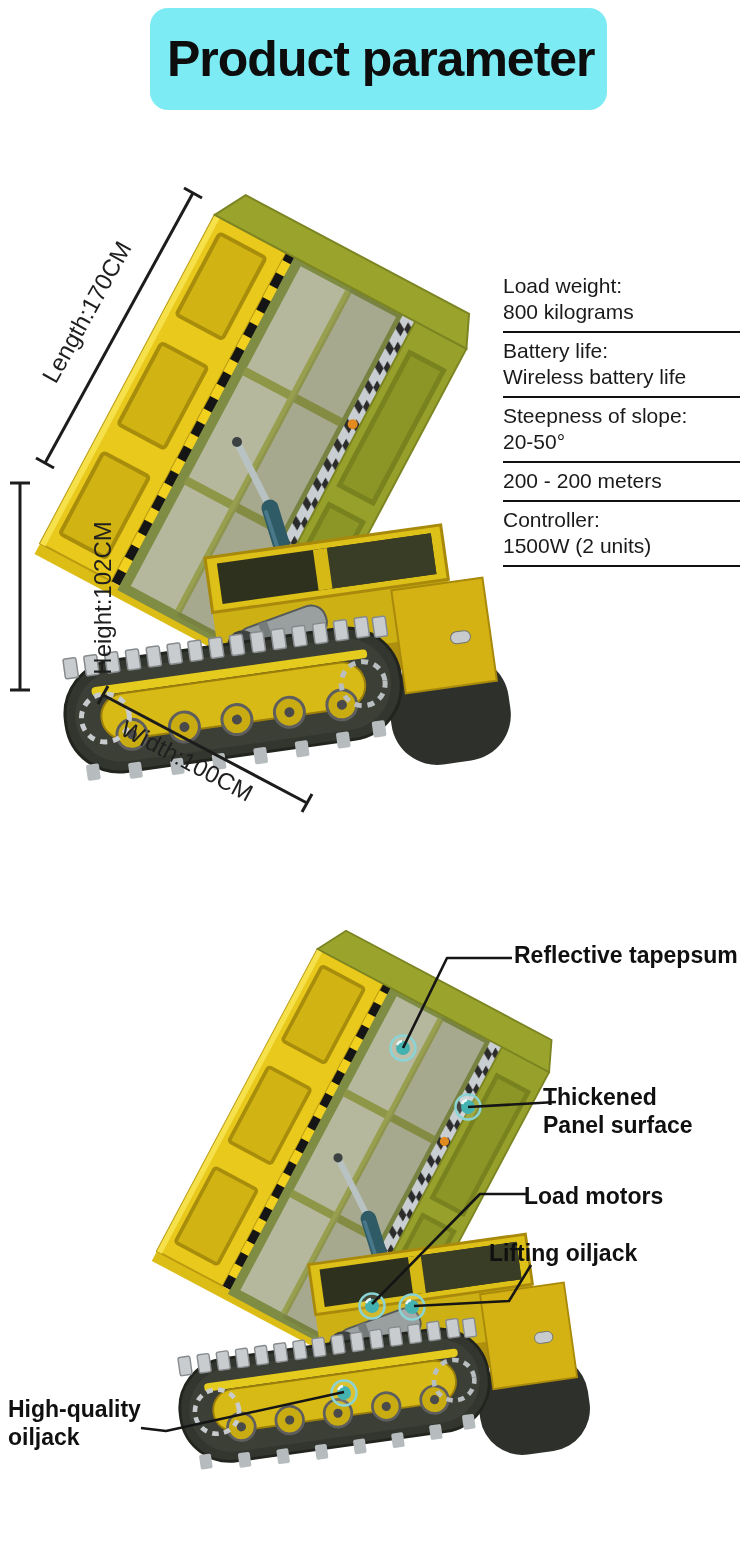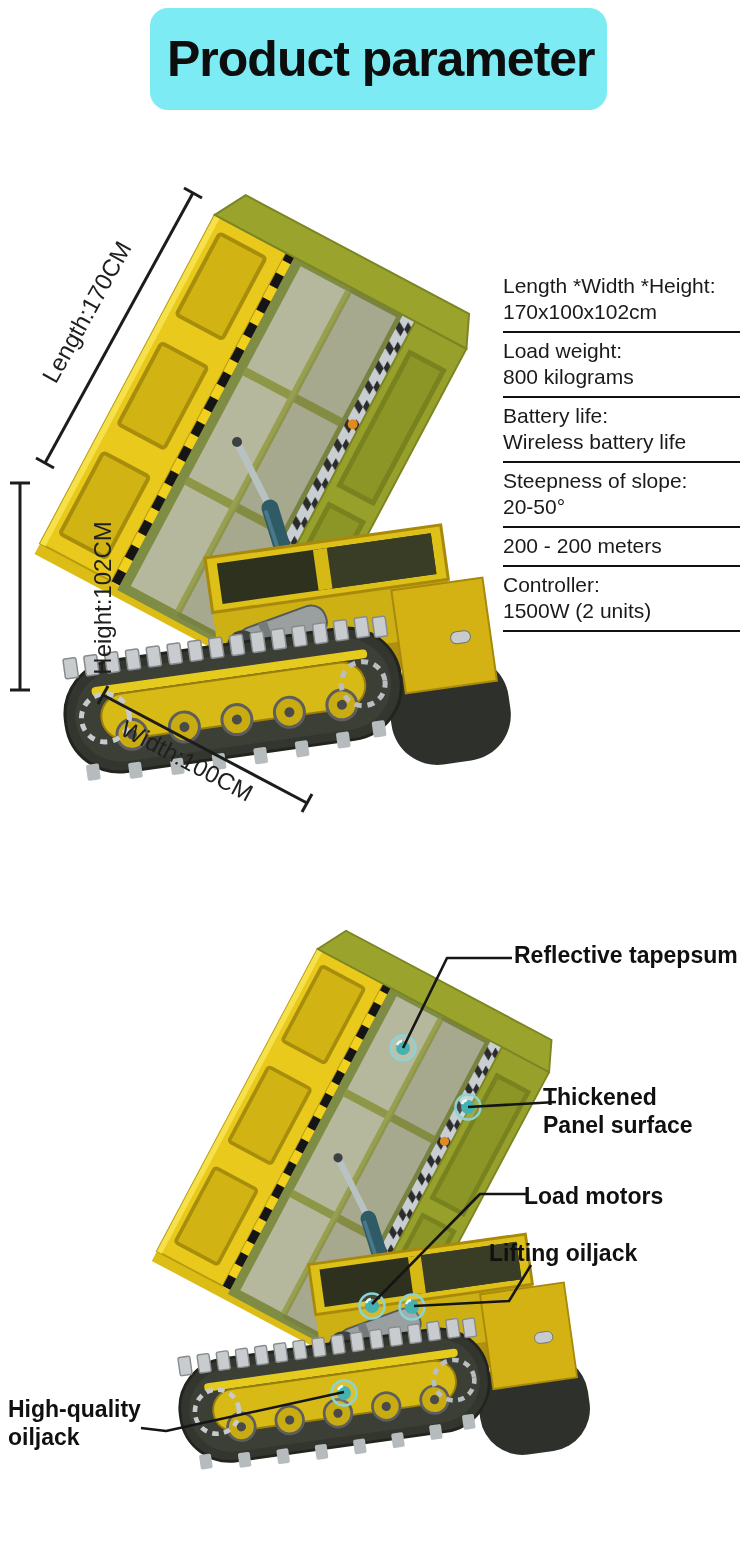--- a/index.html
+++ b/index.html
@@ -157,24 +157,20 @@
     <g stroke="#1C1C1C" stroke-width="3">
       <line x1="103" y1="555" x2="307" y2="663"></line>
       <line x1="98" y1="564" x2="108" y2="546"></line>
       <line x1="302" y1="672" x2="312" y2="654"></line>
     </g>
     <text transform="translate(183,628) rotate(28)" text-anchor="middle" font-size="24" font-weight="500" fill="#1F1F1F">Width:100CM</text>
   </svg>
 
   <div class="specs">
     <div class="spec-item">
-      <div class="spec-label">Length *Width *Height:</div>
-      <div class="spec-value">170x100x102cm</div>
-    </div>
-    <div class="spec-item">
       <div class="spec-label">Load weight:</div>
       <div class="spec-value">800 kilograms</div>
     </div>
     <div class="spec-item">
       <div class="spec-label">Battery life:</div>
       <div class="spec-value">Wireless battery life</div>
     </div>
     <div class="spec-item">
       <div class="spec-label">Steepness of slope:</div>
       <div class="spec-value">20-50°</div>

